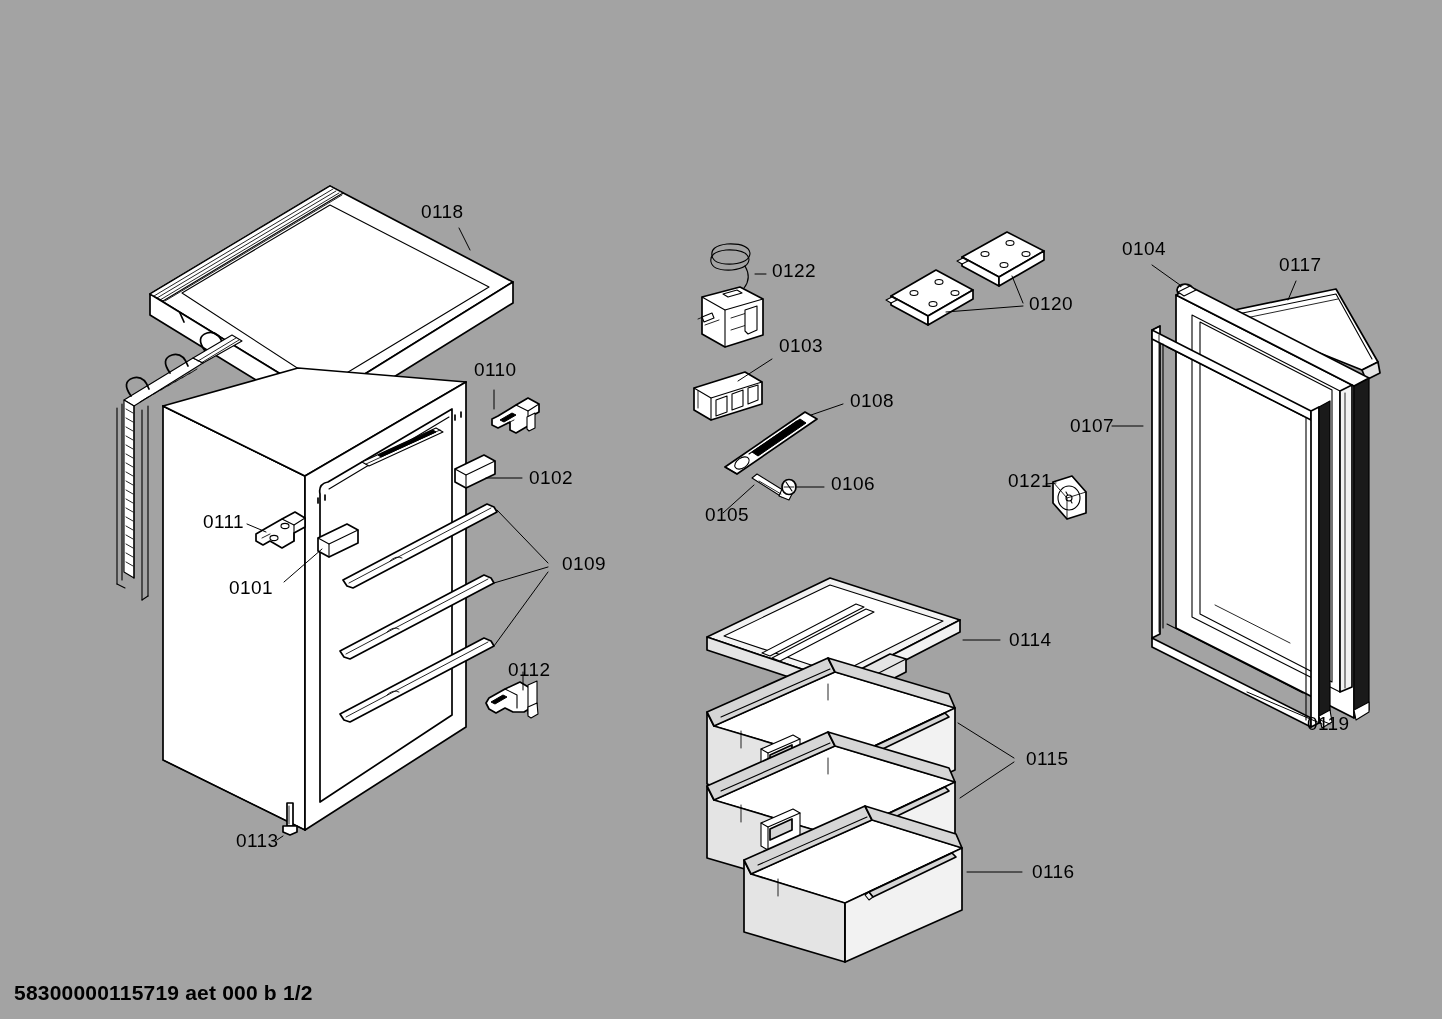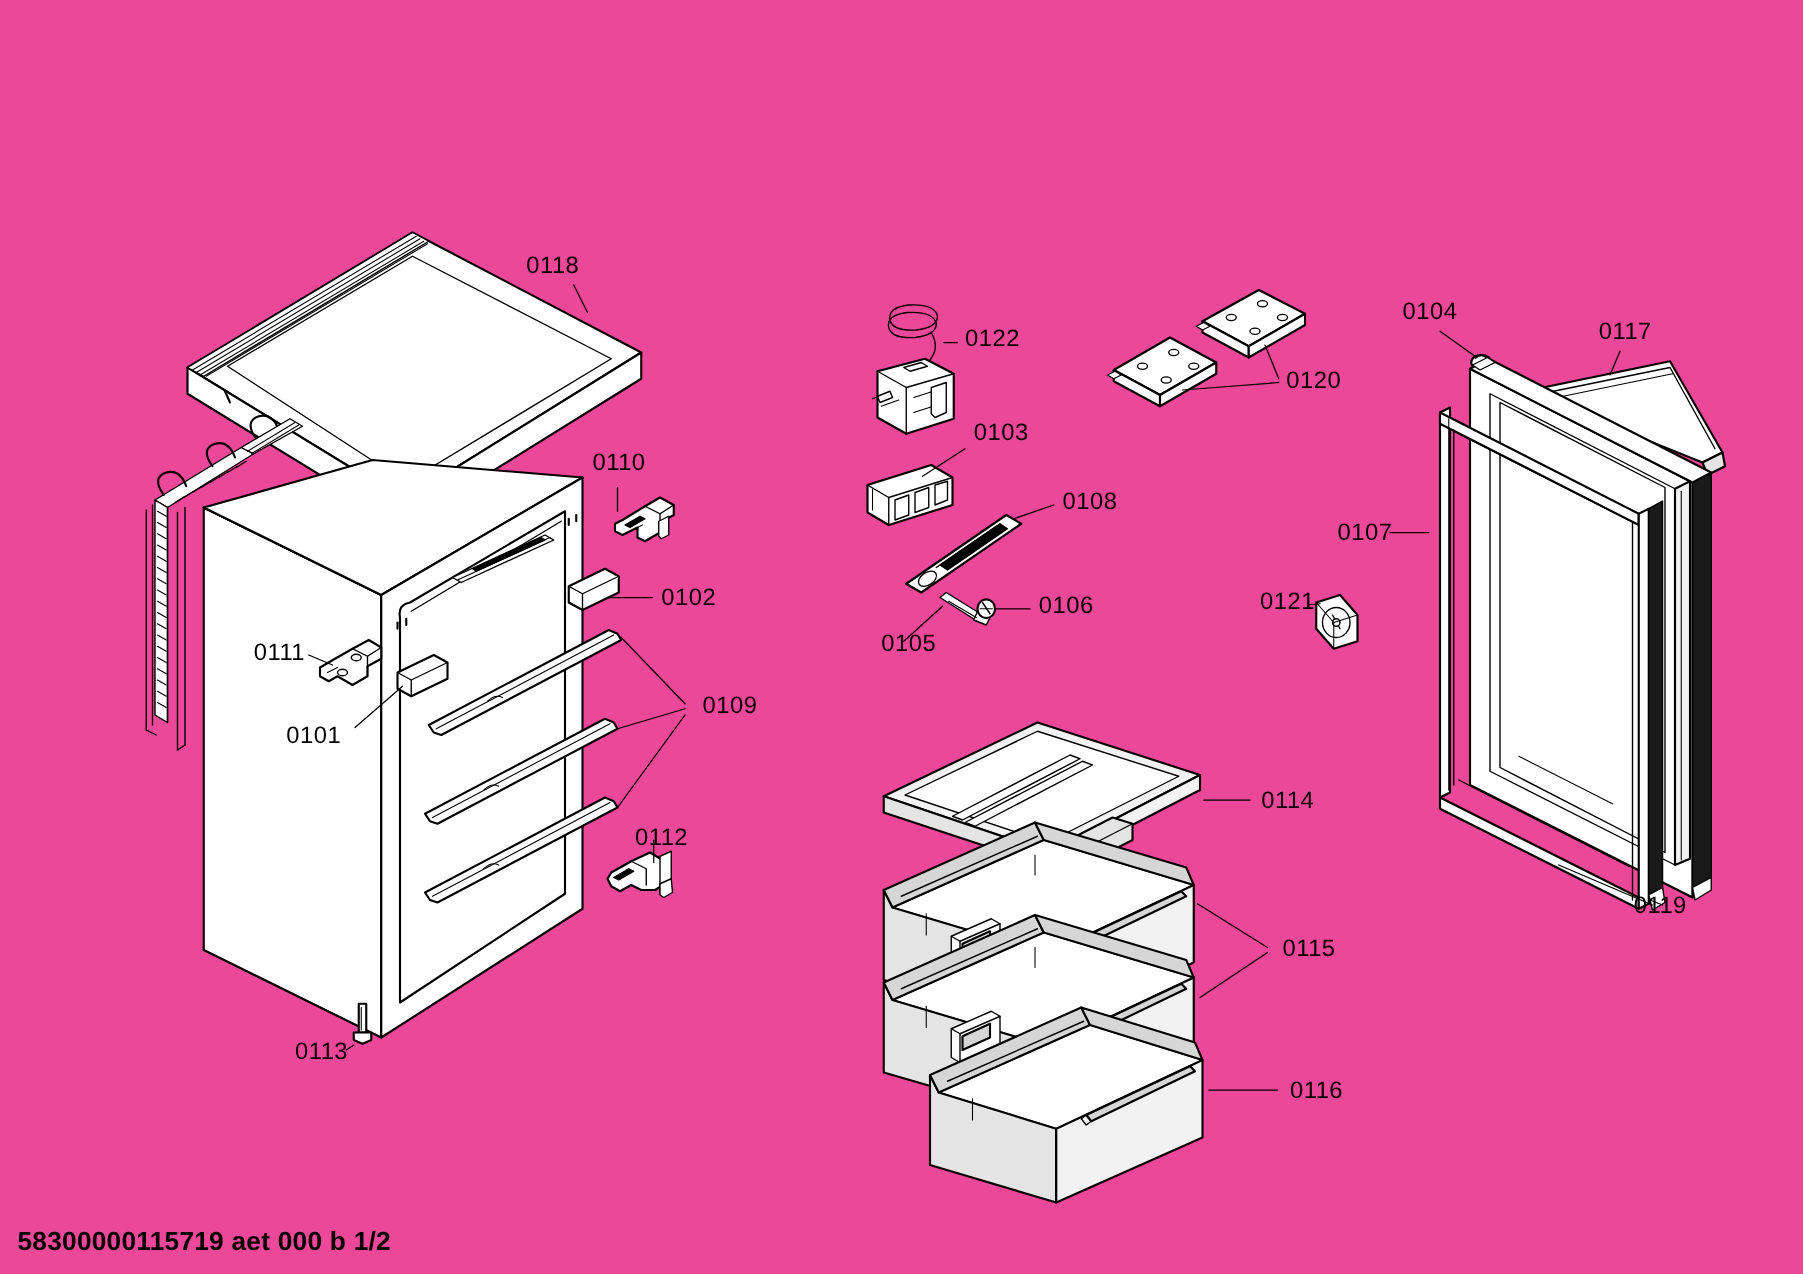--- a/index.html
+++ b/index.html
@@ -8,21 +8,21 @@
     padding: 0;
     background: #ffffff;
   }
   body {
     font-family: "Liberation Sans", sans-serif;
   }
   #page {
     position: relative;
     width: 1442px;
     height: 1019px;
-    background: #ec4899;
+    background: #a3a3a3;
     overflow: hidden;
   }
   #diagram-svg {
     position: absolute;
     top: 0;
     left: 0;
     width: 1442px;
     height: 1019px;
   }
   .part-label {

